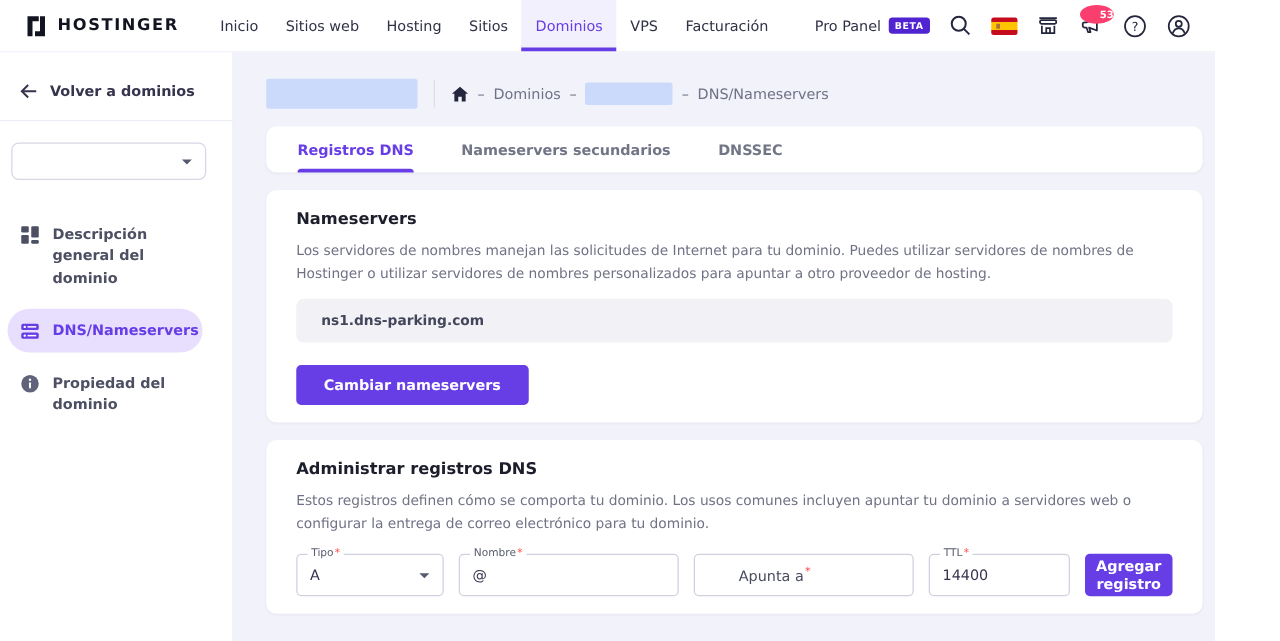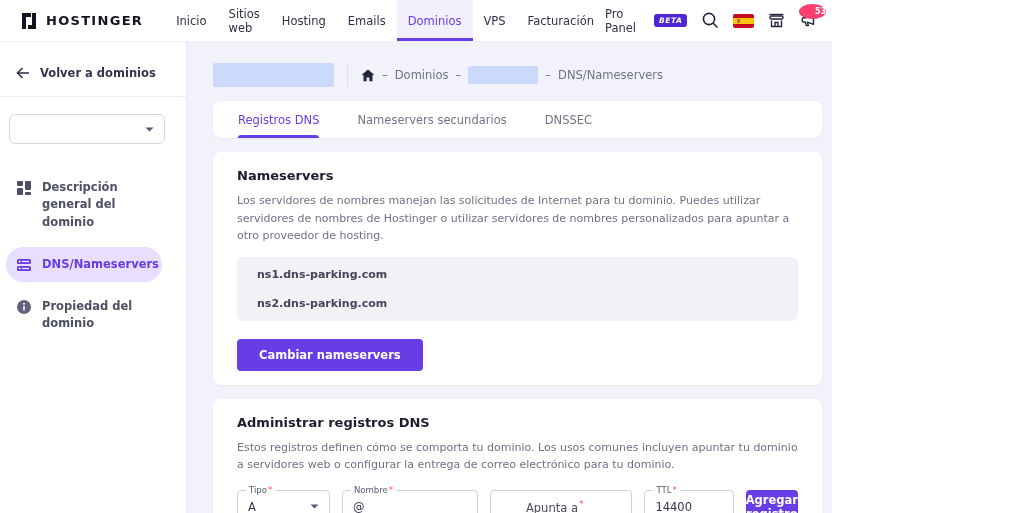--- a/index.html
+++ b/index.html
@@ -1,32 +1,32 @@
 <!DOCTYPE html>
 <html><head>
 <meta charset="utf-8">
 <style>
   * { margin:0; padding:0; box-sizing:border-box; }
   html,body { width:1024px; height:513px; }
   body { font-family:"DejaVu Sans","Liberation Sans",sans-serif; background:#fff; overflow:hidden; }
-  .page { width:832px; height:513px; display:flex; flex-direction:column; overflow:hidden; }
+  .page { width:972px; height:513px; display:flex; flex-direction:column; overflow:hidden; }
 
   
   .navbar { height:42px; flex:0 0 42px; background:#fff; border-bottom:1px solid #eef0f6;
             display:flex; align-items:stretch; padding:0 18px 0 20px; }
   .brand { display:flex; align-items:center; gap:8px; margin-right:22px; cursor:pointer; }
   .brand-text { font-size:13px; font-weight:800; letter-spacing:1.3px; color:#121420; }
   .nav-links { display:flex; align-items:stretch; }
   .nav-link { display:flex; align-items:center; padding:0 11px; font-size:11.5px; color:#2f3146;
               cursor:pointer; border-bottom:3px solid transparent; border-top:3px solid transparent; }
   .nav-link.active { color:#673de6; background:#f3f0fe; border-bottom-color:#673de6; }
   .nav-right { margin-left:auto; display:flex; align-items:center; gap:13px; }
   .pro-panel { display:flex; align-items:center; gap:6px; font-size:11.5px; color:#2f3146; cursor:pointer; }
   .beta { background:#5025d1; color:#fff; font-size:7.5px; font-weight:700; letter-spacing:.5px;
-          padding:2px 5px; border-radius:3px;font-style:italic; }
+          padding:2px 5px; border-radius:3px; }
   .nav-icon { width:22px; height:22px; display:flex; align-items:center; justify-content:center; cursor:pointer; }
   .flag { width:21px; height:14px; border-radius:2px; overflow:hidden; position:relative;
           background:linear-gradient(to bottom,#c60b1e 0 26%,#ffc400 26% 74%,#c60b1e 74% 100%); }
   .flag-emblem { position:absolute; left:4px; top:5px; width:3px; height:4px; background:#b0703c; }
   .badge-wrap { position:relative; }
   .count-badge { position:absolute; top:-6px; right:-7px; min-width:15px; height:15px; border-radius:50%;
                  background:#fa3e6e; color:#fff; font-size:8px; font-weight:700;
                  display:flex; align-items:center; justify-content:center;padding-left:16px; }
 
   
@@ -51,21 +51,21 @@
   .main { flex:1; background:#f1f2fa; padding:20px 10px 0 26px; overflow:hidden; }
   .bc-row { display:flex; align-items:center; height:26px; }
   .redact-lg { width:121px; height:24px; background:#cbd9fb; border-radius:2px; }
   .bc-divider { width:1px; height:22px; background:#dcdeea; margin:0 13px; }
   .bc { display:flex; align-items:center; gap:7px; font-size:11.5px; color:#6f7285; }
   .redact-sm { width:70px; height:18px; background:#cbd9fb; border-radius:2px; }
 
   .tabs-card { margin-top:13px; background:#fff; border-radius:8px; height:37px; display:flex;
                align-items:stretch; padding:0 25px; gap:38px; box-shadow:0 1px 2px rgba(30,30,60,.05);
                margin-right:0; }
-  .tab { position:relative; display:flex; align-items:center; font-size:11.5px; font-weight:400;
+  .tab { position:relative; display:flex; align-items:center; font-size:11.5px; font-weight:700;
          color:#727586; cursor:pointer; }
   .tab.active { color:#673de6; }
   .tab.active::after { content:""; position:absolute; left:0; right:0; bottom:0; height:3px;
                        background:#673de6; border-radius:3px 3px 0 0; }
 
   .card { margin-top:14px; background:#fff; border-radius:8px; padding:16px 24px 14px;
           box-shadow:0 1px 2px rgba(30,30,60,.05); }
   .card-title { font-size:13px; font-weight:700; color:#1d1e2c; }
   .card-desc { margin-top:9px; font-size:11px; color:#6f7285; line-height:1.6; }
   .ns-box { margin-top:12px; background:#f1f1f6; border-radius:6px; padding:3px 20px; }
@@ -109,21 +109,21 @@
       <div class="nav-link">
           <span>Inicio</span>
         </div>
       <div class="nav-link">
           <span>Sitios web</span>
         </div>
       <div class="nav-link">
           <span>Hosting</span>
         </div>
       <div class="nav-link">
-          <span>Emails</span>
+          <span>Sitios</span>
         </div>
       <div class="nav-link active">
           <span>Dominios</span>
         </div>
       <div class="nav-link">
           <span>VPS</span>
         </div>
       <div class="nav-link">
           <span>Facturación</span>
         </div>
@@ -262,21 +262,20 @@
         <div class="tab">
             <span>DNSSEC</span>
           </div>
       </div>
 
       <div class="card">
         <div class="card-title">Nameservers</div>
         <div class="card-desc">Los servidores de nombres manejan las solicitudes de Internet para tu dominio. Puedes utilizar servidores de nombres de Hostinger o utilizar servidores de nombres personalizados para apuntar a otro proveedor de hosting.</div>
         <div class="ns-box">
           <div class="ns-row">ns1.dns-parking.com</div>
-          <div class="ns-row">ns2.dns-parking.com</div>
         </div>
         <button class="btn btn-change">Cambiar nameservers</button>
       </div>
 
       <div class="card">
         <div class="card-title">Administrar registros DNS</div>
         <div class="card-desc">Estos registros definen cómo se comporta tu dominio. Los usos comunes incluyen apuntar tu dominio a servidores web o configurar la entrega de correo electrónico para tu dominio.</div>
         <div class="dns-form">
 
           <div class="field f-tipo">

